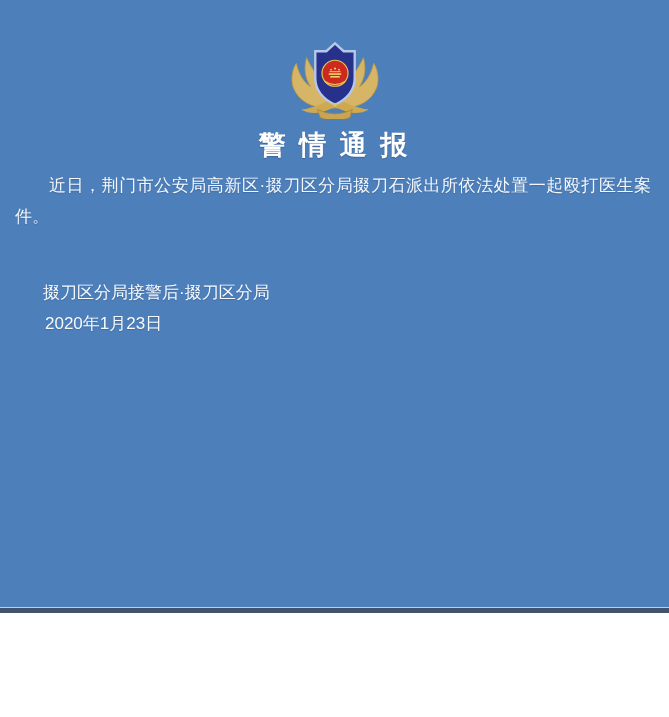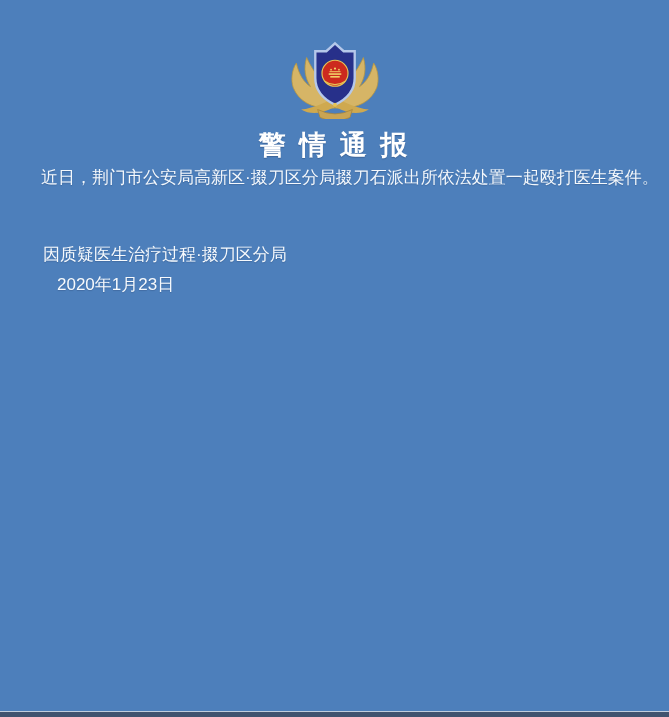--- a/index.html
+++ b/index.html
@@ -1,18 +1,18 @@
 <!DOCTYPE html>
 <html><head>
 <meta charset="utf-8">
 <style>
   html,body{margin:0;padding:0;}
   .page{
     position:relative;
-    width:669px;height:717px;
+    width:669px;height:613px;
     background:#4d7fbb;
     overflow:hidden;
     font-family:"Liberation Sans",sans-serif;
     color:#f7fafd;
   }
   .emblem{
     display:block;
     margin:37px auto 0 auto;
     width:106px;height:82px;
   }
@@ -26,35 +26,35 @@
     text-shadow:0 1px 1px rgba(30,50,90,.35);
   }
   .body{
     margin:0 10px 0 7px;
     font-size:17px;
     line-height:30.5px;
     text-align:justify;
     color:#f4f8fc;
   }
   .body p{
-    margin:0;
+    margin:8px;
     text-indent:2em;
     text-shadow:0 1px 1px rgba(30,50,90,.25);
   }
   .para-1{margin-top:57px;}
   .para-2{margin-top:26px;}
   .para-3{margin-top:31px;}
   .signature{
     margin-top:46px;
     font-size:17px;
     line-height:30.5px;
     text-shadow:0 1px 1px rgba(30,50,90,.25);
   }
   .sig-org{margin-left:43px;}
-  .sig-date{margin-left:57px;}
+  .sig-date{margin-left:45px;}
   .bottom-bar{
     position:absolute;
     left:0;right:0;bottom:0;
     height:5px;
     background:#41536f;
     border-top:1px solid #c2cedd;
   }
 </style>
 </head>
 <body>
@@ -87,19 +87,19 @@
     <circle cx="65" cy="86" r="2.5" fill="#e6c455"></circle>
   </svg>
 
   <h1 class="title">警 情 通 报</h1>
 
   <div class="body">
     <p class="para-1">近日，荆门市公安局高新区·掇刀区分局掇刀石派出所依法处置一起殴打医生案件。</p>
   </div>
 
   <div class="signature">
-    <div class="sig-org">因质疑医生治疗过程·掇刀区分局</div>
+    <div class="sig-org">掇刀区分局接警后·掇刀区分局</div>
     <div class="sig-date">2020年1月23日</div>
   </div>
 
   <div class="bottom-bar"></div>
 
 </div>
 
 </body></html>

